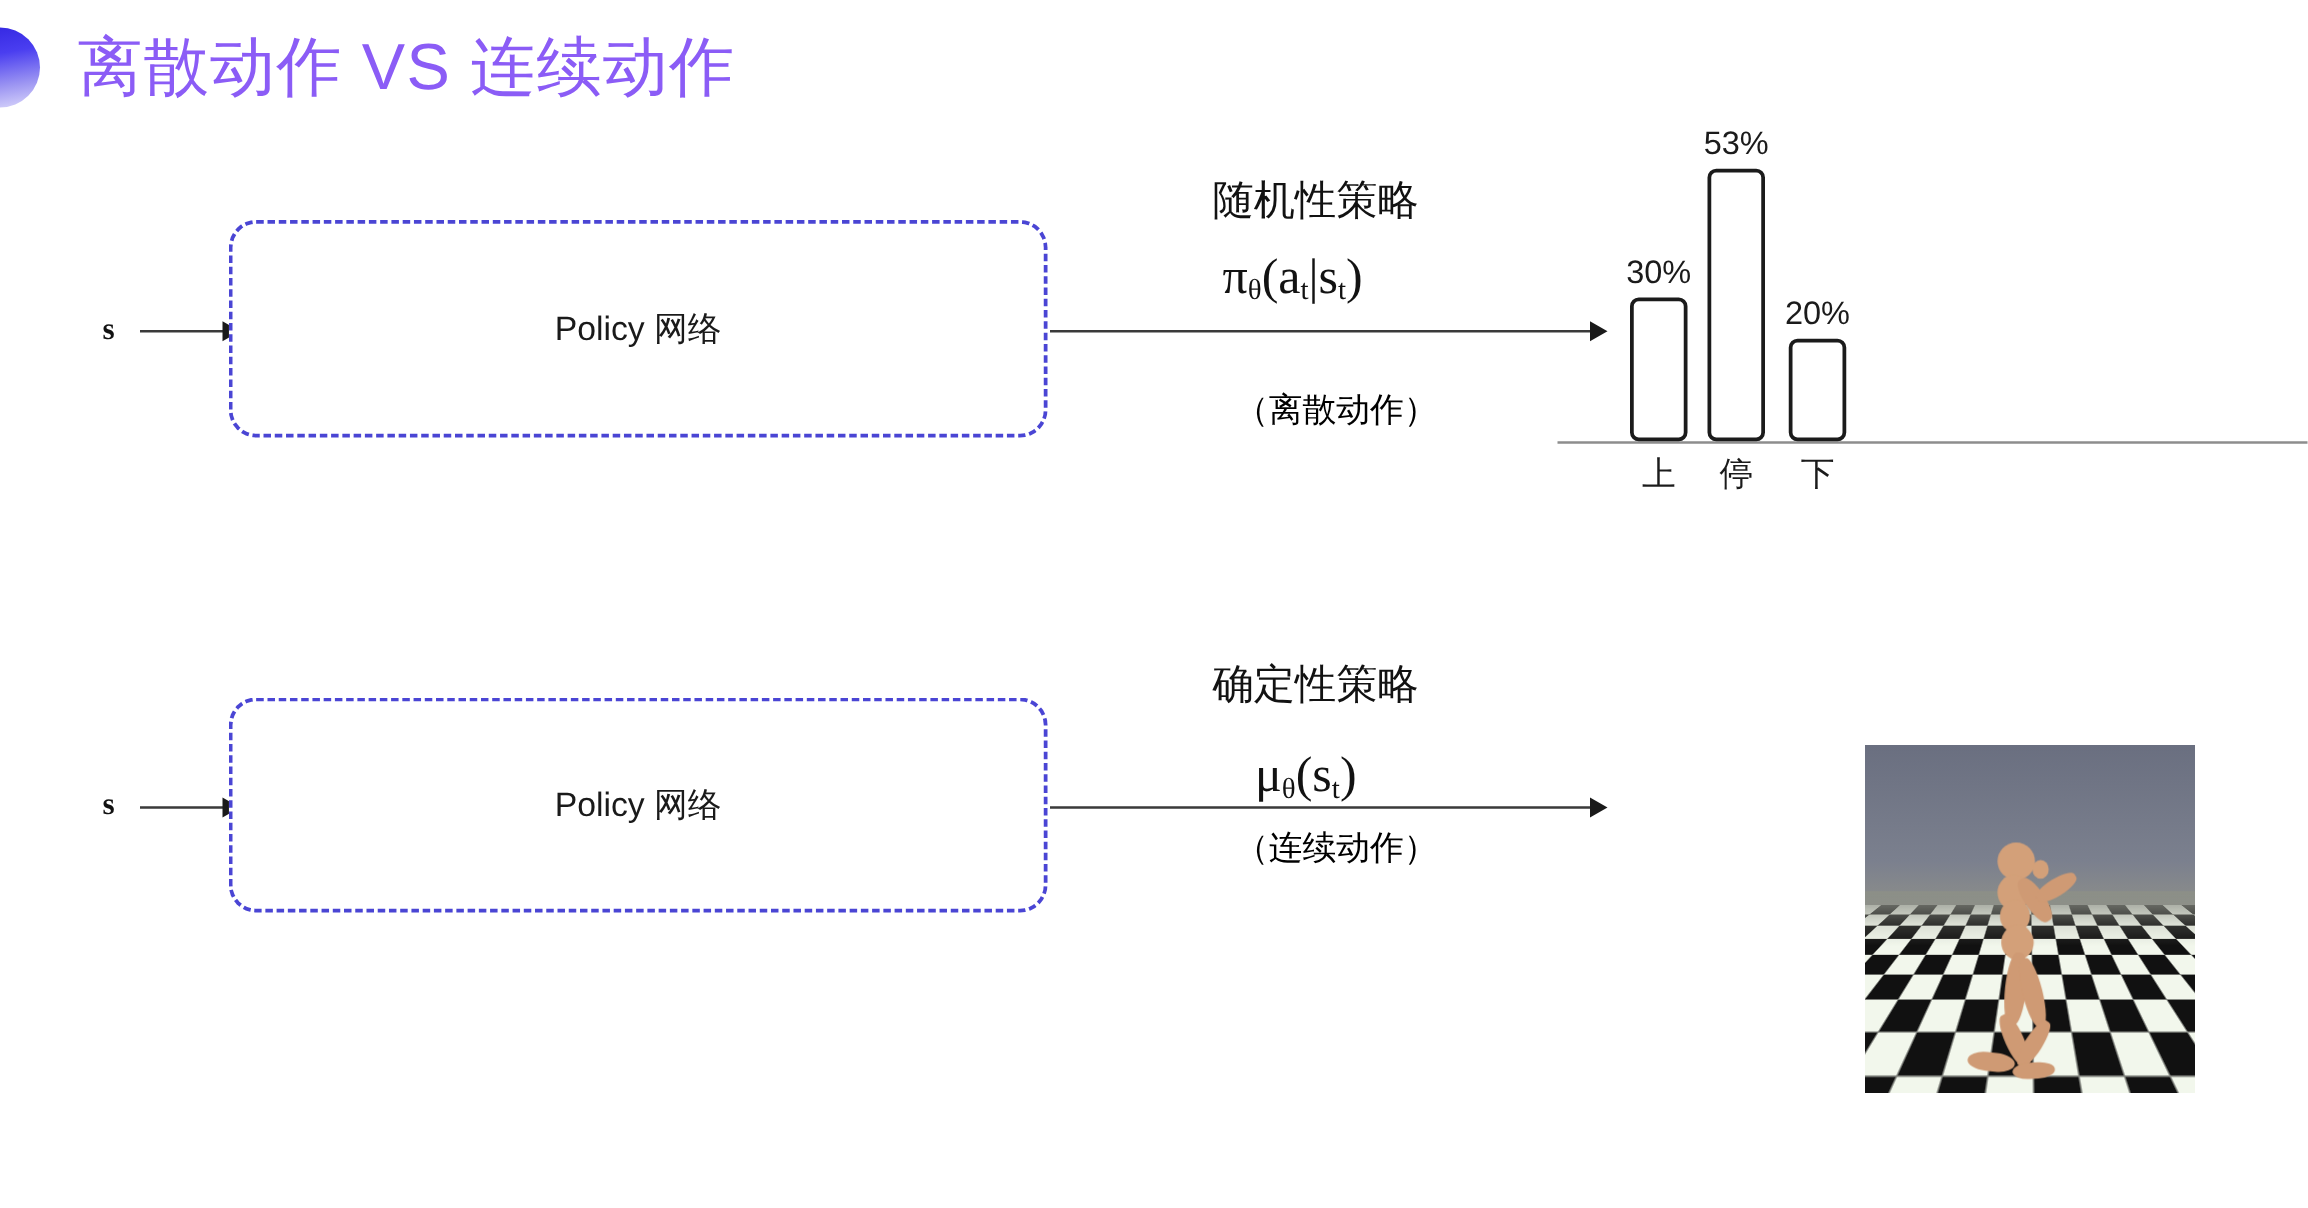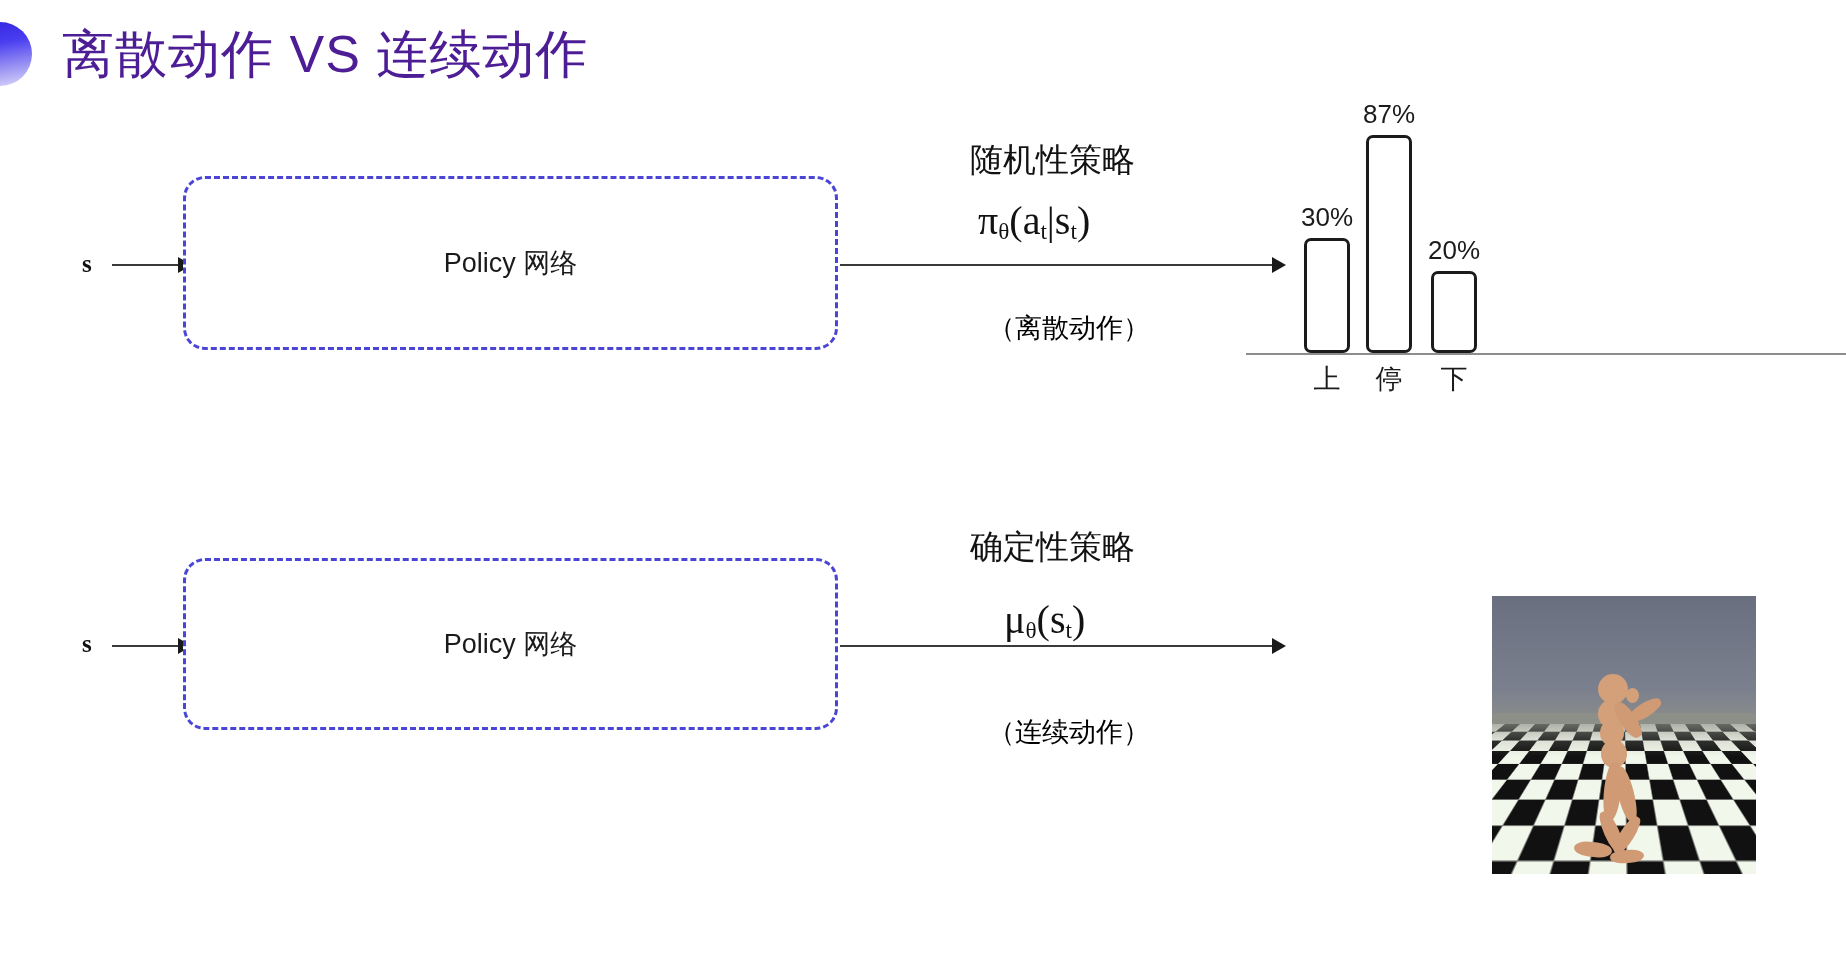--- a/index.html
+++ b/index.html
@@ -25,21 +25,21 @@
     height: 64px;
     border-radius: 50%;
     background: linear-gradient(170deg, #3124e0 0%, #4a3ef0 35%, #9a93f2 70%, #dcd9fb 100%);
   }
   #slide-title {
     position: absolute;
     left: 62px;
     top: 22px;
     font-size: 52px;
     line-height: 64px;
-    color: #4c1d95;
+    color: #8b5cf6;
     letter-spacing: 1px;
     white-space: nowrap;
     font-weight: 400;
   }
 
   
   .state-label {
     position: absolute;
     font-size: 25px;
     font-weight: bold;
@@ -217,21 +217,21 @@
   <div class="bar-axis"></div>
 
   <div class="bar-col" style="left:58px;">
     <div class="bar-rect" style="height:115px;"></div>
     <div class="bar-value" style="bottom:120px;">30%</div>
     <div class="bar-cat" style="bottom:-44px;">上</div>
   </div>
 
   <div class="bar-col" style="left:120px;">
     <div class="bar-rect" style="height:218px;"></div>
-    <div class="bar-value" style="bottom:223px;">87%</div>
+    <div class="bar-value" style="bottom:223px;">53%</div>
     <div class="bar-cat" style="bottom:-44px;">停</div>
   </div>
 
   <div class="bar-col" style="left:185px;">
     <div class="bar-rect" style="height:82px;"></div>
     <div class="bar-value" style="bottom:87px;text-align:right;">20%</div>
     <div class="bar-cat" style="bottom:-44px;">下</div>
   </div>
 </div>
 
@@ -245,21 +245,21 @@
 
 <div class="arrow-line" style="left:840px; top:645px; width:440px;"></div>
 <div class="arrow-head" style="left:1272px; top:638px;"></div>
 
 <div class="policy-kind" style="left:970px; top:525px;">确定性策略</div>
 
 <div class="policy-formula" style="left:1004px; top:583px;margin-top:13px;">
   <span>μ</span><sub>θ</sub><span>(s</span><sub>t</sub><span>)</span>
 </div>
 
-<div class="action-note" style="left:988px; top:714px;">（连续动作）</div>
+<div class="action-note" style="left:988px; top:660px;">（连续动作）</div>
 
 <div id="humanoid-sim">
   <div id="sim-sky"></div>
   <div id="sim-floor"></div>
   <div id="sim-haze"></div>
 
   <div style="position:absolute; left:88px; top:78px; width:110px; height:190px;">
     <div class="joint" style="left:18px; top:0px; width:30px; height:30px;"></div>
     <div class="joint" style="left:18px; top:26px; width:26px; height:28px;"></div>
     <div class="joint" style="left:20px; top:46px; width:24px; height:26px;"></div>

